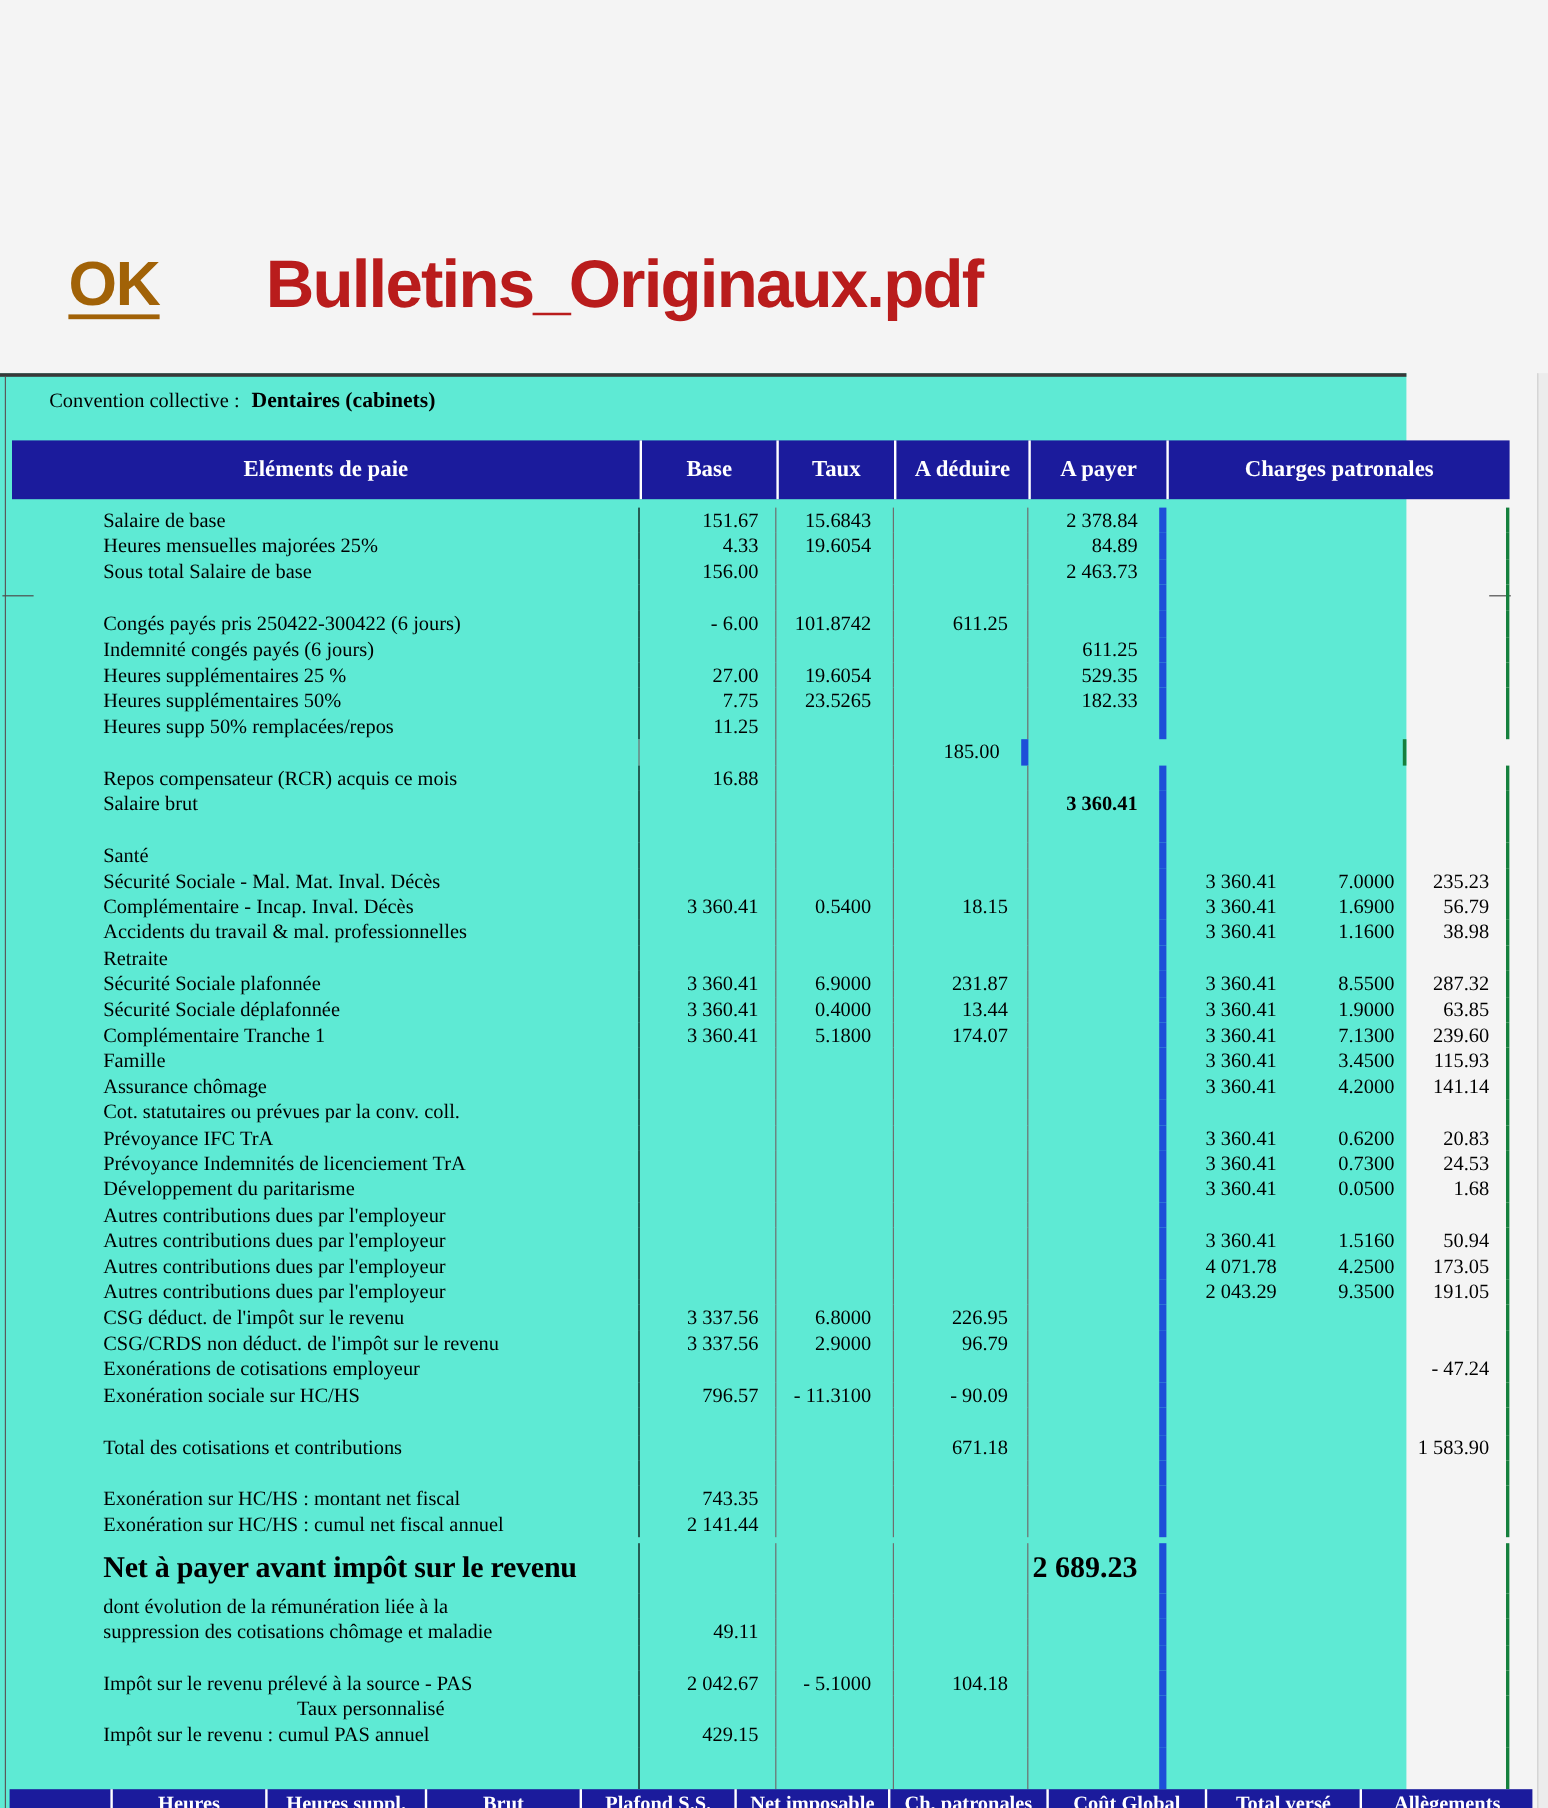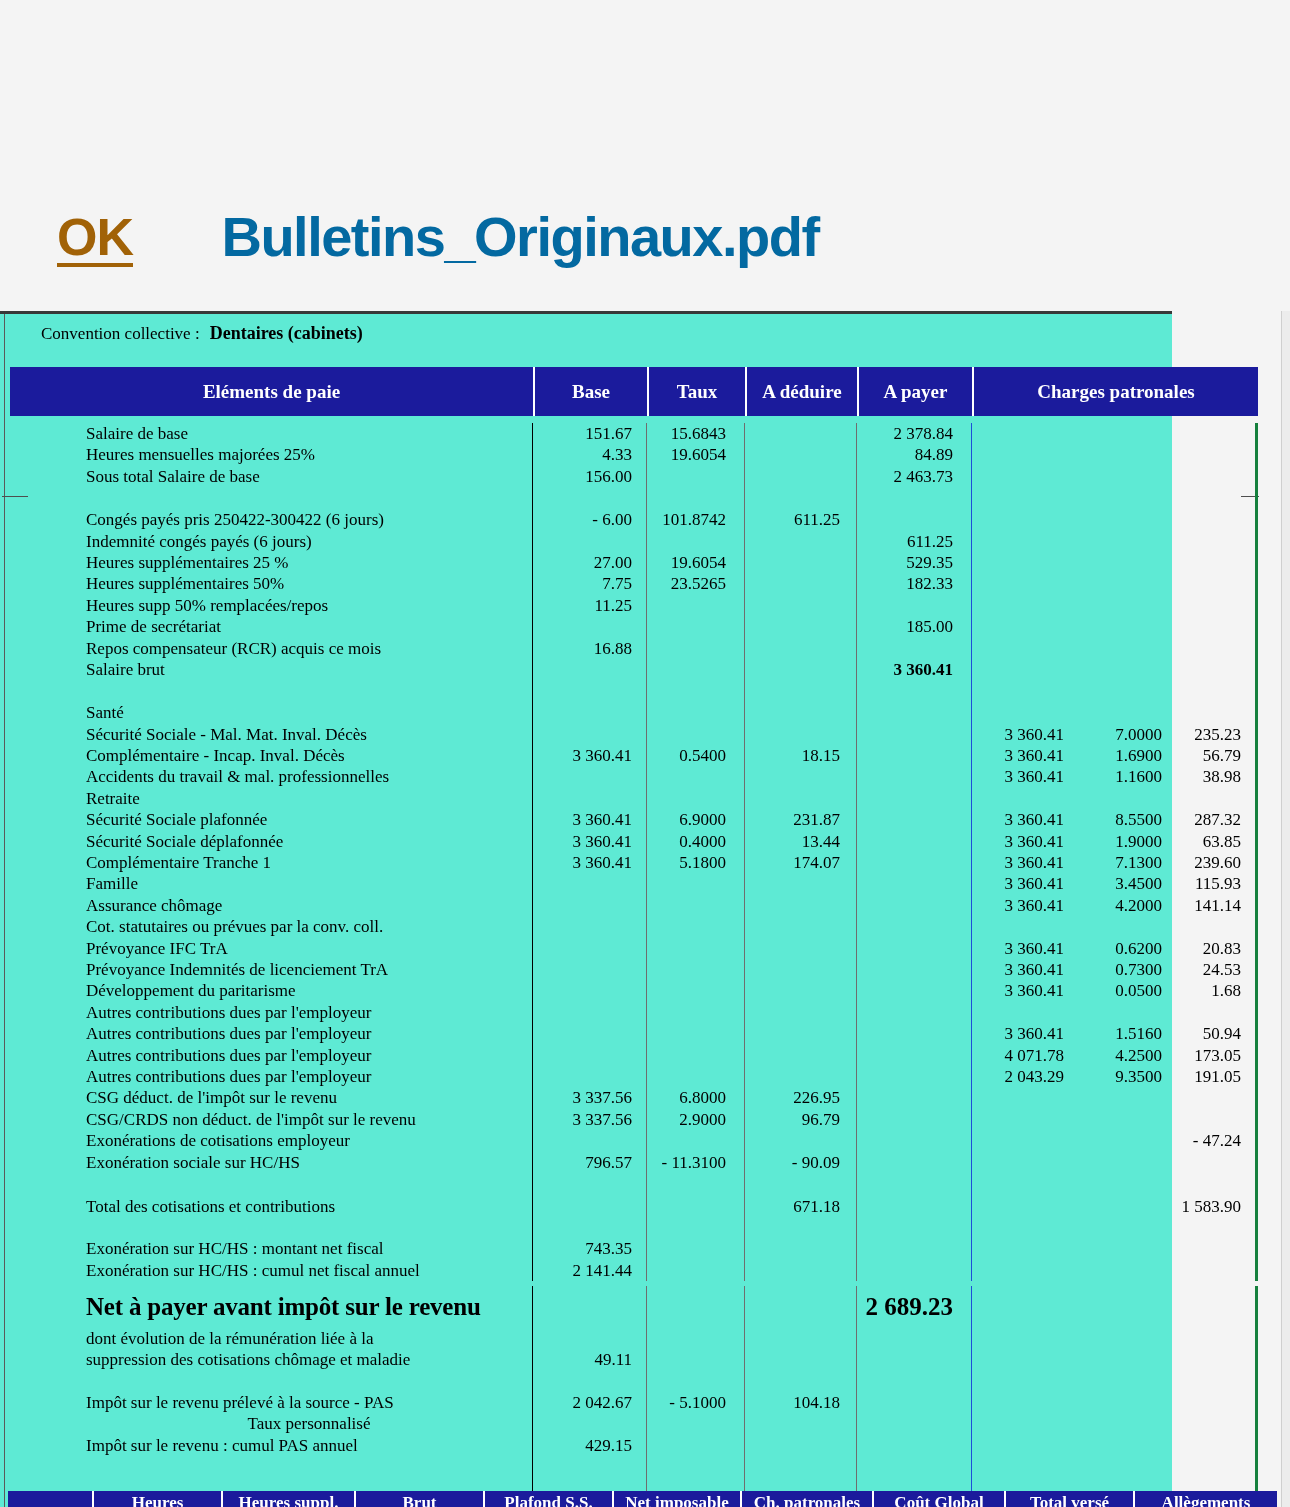--- a/index.html
+++ b/index.html
@@ -6,21 +6,21 @@
   * { margin:0; padding:0; box-sizing:border-box; }
   html,body { width:1290px; height:1507px; overflow:hidden; background:var(--pagebg); position:relative; }
   body { font-family:"Liberation Serif", serif; color:#000; }
 
   .topbar { position:absolute; left:0; top:0; width:1290px; height:311px; background:var(--pagebg); }
   .ok-link { position:absolute; left:57px; top:207px; font-family:"Liberation Sans", sans-serif;
              font-weight:600; font-size:52px; letter-spacing:-1px; color:#a16207;
              text-decoration:underline; text-decoration-thickness:4px; text-underline-offset:8px; cursor:pointer; }
   .doc-title { position:absolute; left:0; top:204px; width:1040px; text-align:center;
                font-family:"Liberation Sans", sans-serif; font-weight:700; font-size:56px;
-               letter-spacing:-1.5px; color:#0369a1; }
+               letter-spacing:-1.5px; color:#b91c1c; }
 
   .page { position:absolute; left:0; top:311px; width:1172px; height:1196px; background:#5eead4;
           border-top:3px solid #383838; }
   .page-left-border { position:absolute; left:4px; top:0; height:1193px; width:1px; background:#5a5a5a; }
   .fold-mark { position:absolute; height:1px; background:#4e4e4e; }
   .fold-left  { left:2px;    top:182px; width:26px; }
   .fold-right { left:1241px; top:182px; width:18px; }
 
   .convention { position:absolute; left:41px; top:9px; font-size:17px; white-space:nowrap; }
   .convention .cv { font-weight:700; font-size:18px; margin-left:10px; }
@@ -34,21 +34,21 @@
   .tbody { position:absolute; left:10px; top:102px; width:1248px; height:1075px;
            display:flex; flex-direction:column; padding-top:7px; overflow:hidden; }
   .trow { display:grid; grid-template-columns:523px 114px 98px 112px 115px 102px 98px 86px;
           height:21.4px; flex:0 0 auto; font-size:17px; line-height:21.4px; }
   .trow.filler { flex:1 1 auto; height:auto; }
   .cell { white-space:nowrap; overflow:visible; }
   .c-label { padding-left:76px; border-right:1px solid #000000; }
   .c-base  { text-align:right; padding-right:14px; border-right:1px solid #6e6e6e; }
   .c-taux  { text-align:right; padding-right:18px; border-right:1px solid #6e6e6e; }
   .c-ded   { text-align:right; padding-right:16px; border-right:1px solid #6e6e6e; }
-  .c-pay   { text-align:right; padding-right:18px; border-right:1px solid #1d4ed8; }
+  .c-pay   { text-align:right; padding-right:18px; border-right:6px solid #1d4ed8; }
   .c-cpb   { text-align:right; padding-right:10px; }
   .c-cpt   { text-align:right; padding-right:10px; }
   .c-cpa   { text-align:right; padding-right:14px; border-right:3px solid #15803d; }
   .trow.bold .c-label { font-weight:400; }
   .trow.vbold .c-pay  { font-weight:700; }
   .trow.center .c-label { text-align:center; }
   .trow.big { height:42px; margin-top:5px; line-height:42px; }
   .trow.big .c-label { font-weight:700; font-size:25px; letter-spacing:-0.2px; }
   .trow.big .c-pay   { font-weight:700; font-size:25px; }
 
@@ -172,21 +172,20 @@
         <div class="cell c-label">Heures supp 50% remplacées/repos</div>
         <div class="cell c-base">11.25</div>
         <div class="cell c-taux"></div>
         <div class="cell c-ded"></div>
         <div class="cell c-pay"></div>
         <div class="cell c-cpb"></div>
         <div class="cell c-cpt"></div>
         <div class="cell c-cpa"></div>
       </div>
       <div class="trow">
-        <div class="cell c-label">Prime de secrétariat</div>
         <div class="cell c-base"></div>
         <div class="cell c-taux"></div>
         <div class="cell c-ded"></div>
         <div class="cell c-pay">185.00</div>
         <div class="cell c-cpb"></div>
         <div class="cell c-cpt"></div>
         <div class="cell c-cpa"></div>
       </div>
       <div class="trow">
         <div class="cell c-label">Repos compensateur (RCR) acquis ce mois</div>

